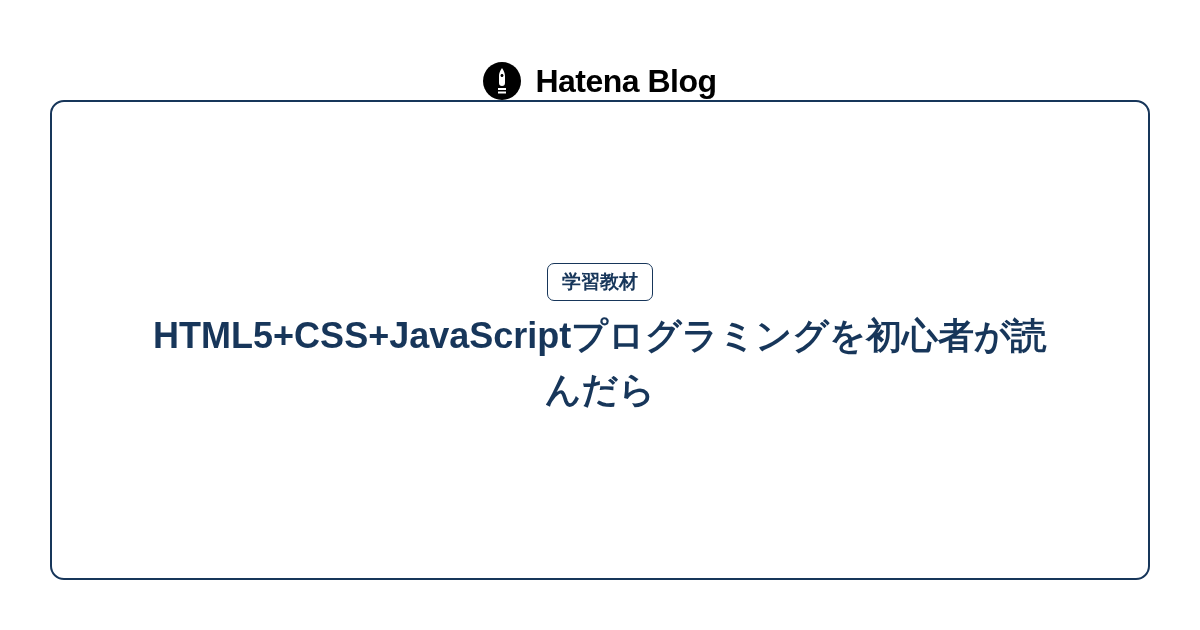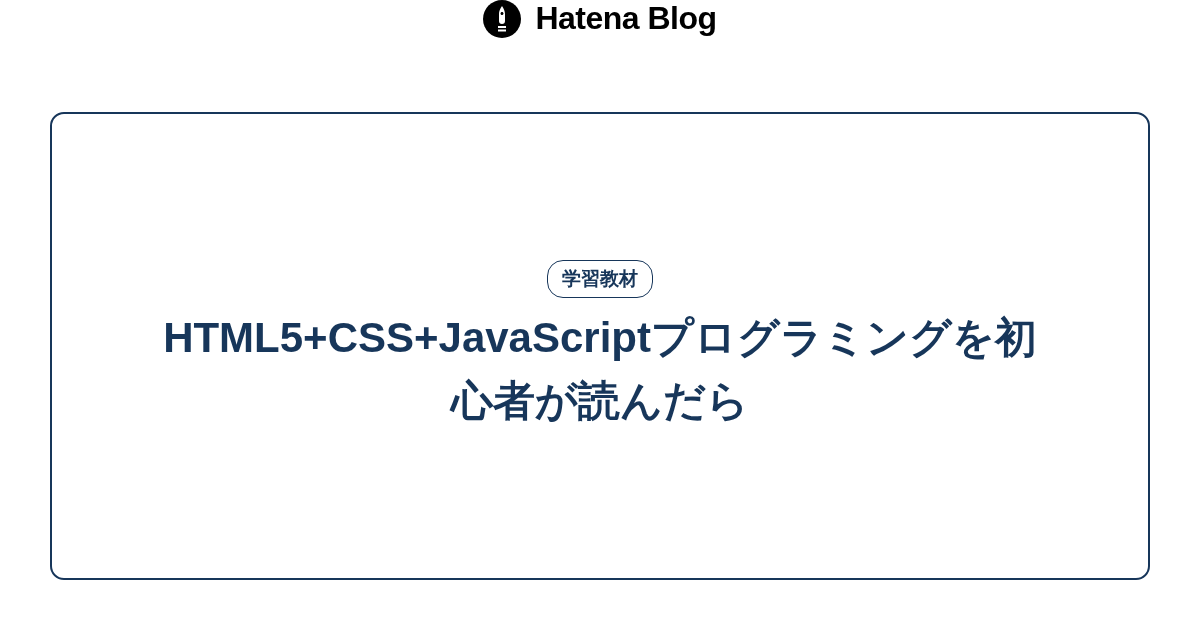--- a/index.html
+++ b/index.html
@@ -9,23 +9,23 @@
     }
     body {
       width: 1200px;
       height: 630px;
       background: #fff;
       font-family: -apple-system, BlinkMacSystemFont, "Segoe UI", "Helvetica Neue", "Hiragino Sans", "Hiragino Kaku Gothic ProN", "Yu Gothic", Meiryo, sans-serif;
       display: flex;
       flex-direction: column;
     }
     .header {
-      height: 112px;
+      height: 100px;
       display: flex;
-      align-items: flex-start;
+      align-items: flex-end;
       justify-content: center;
       gap: 14px;
     }
     .header-logo {
       width: 38px;
       height: 38px;
       background: #000;
       border-radius: 50%;
       display: flex;
       align-items: center;
@@ -53,25 +53,25 @@
       justify-content: center;
       padding: 40px 60px;
       position: relative;
     }
     .category-badge {
       border: 1.5px solid #17365a;
       color: #17365a;
       font-size: 19px;
       font-weight: 600;
       padding: 5px 14px;
-      border-radius: 16px;
+      border-radius: 7px;
       margin-bottom: 8px;
     }
     .article-title {
-      font-size: 42px;
+      font-size: 36px;
       font-weight: 700;
       color: #17365a;
       text-align: center;
       line-height: 1.5;
       max-width: 900px;
     }
     .blog-name {
       position: absolute;
       bottom: 44px;
       font-size: 26px;

